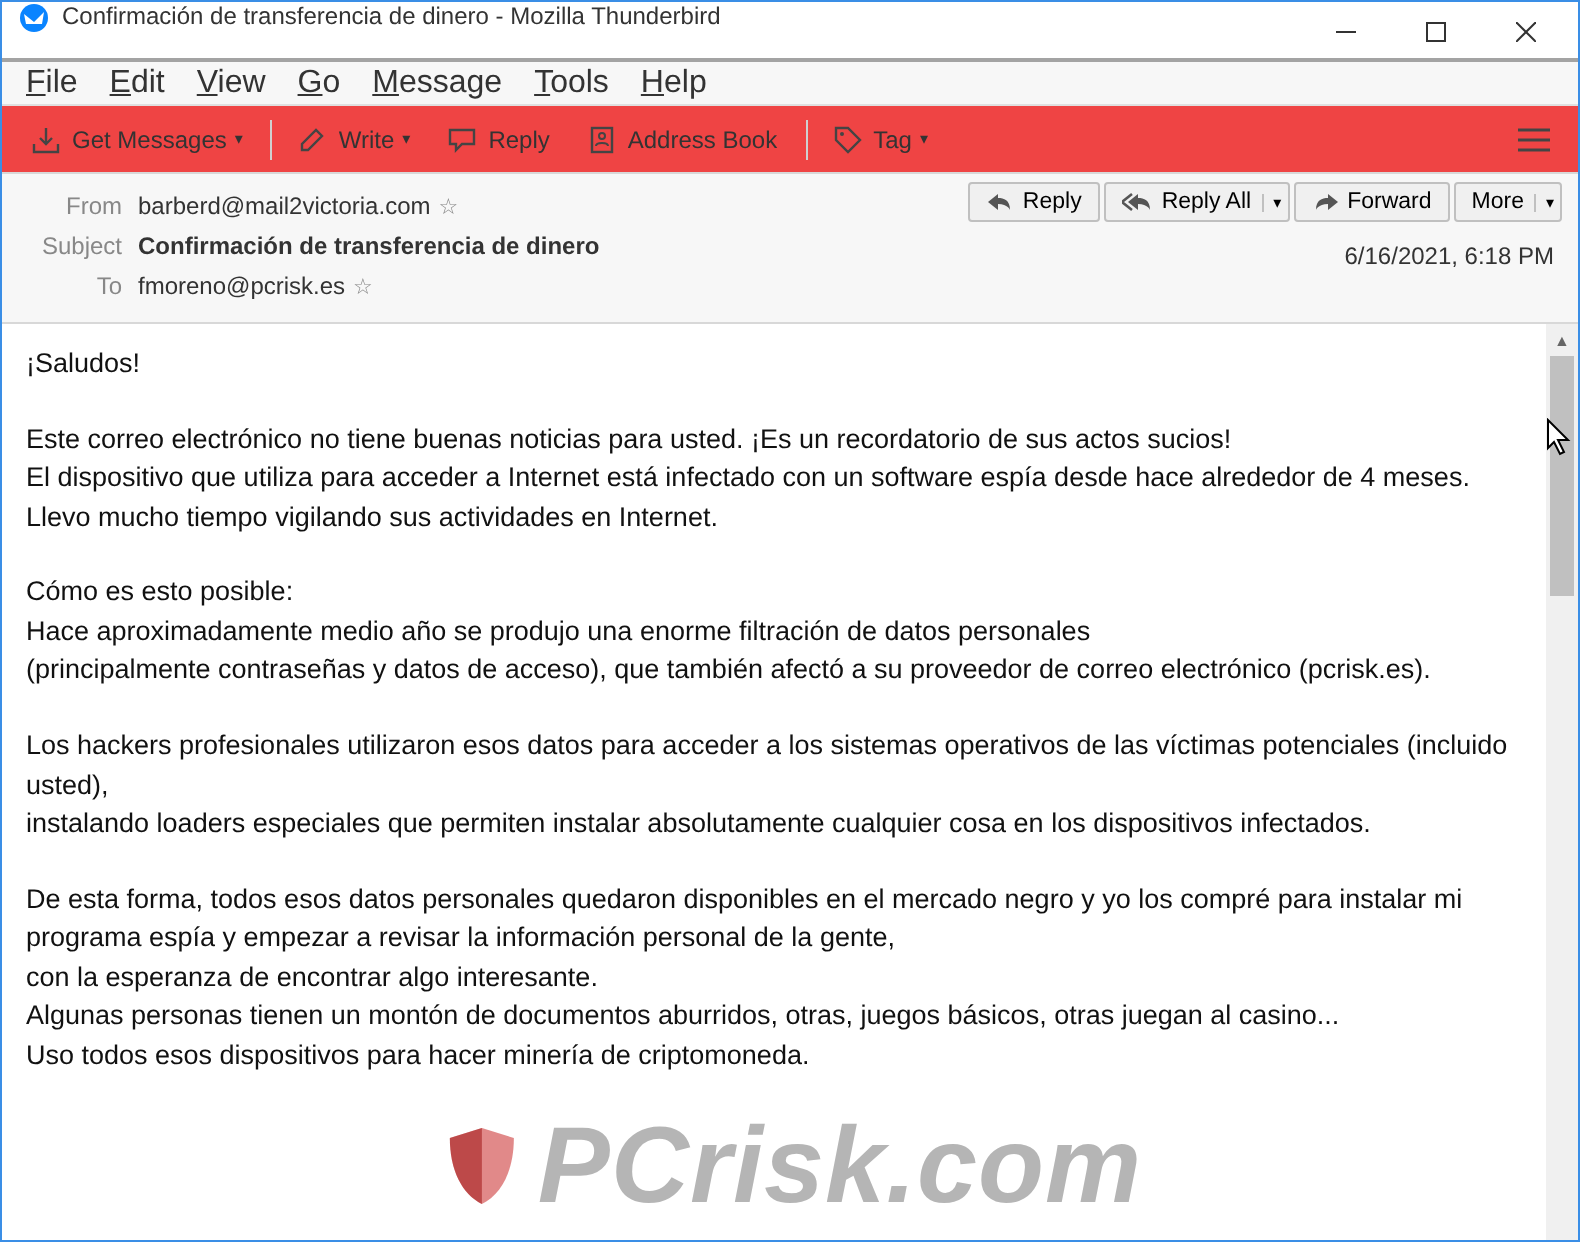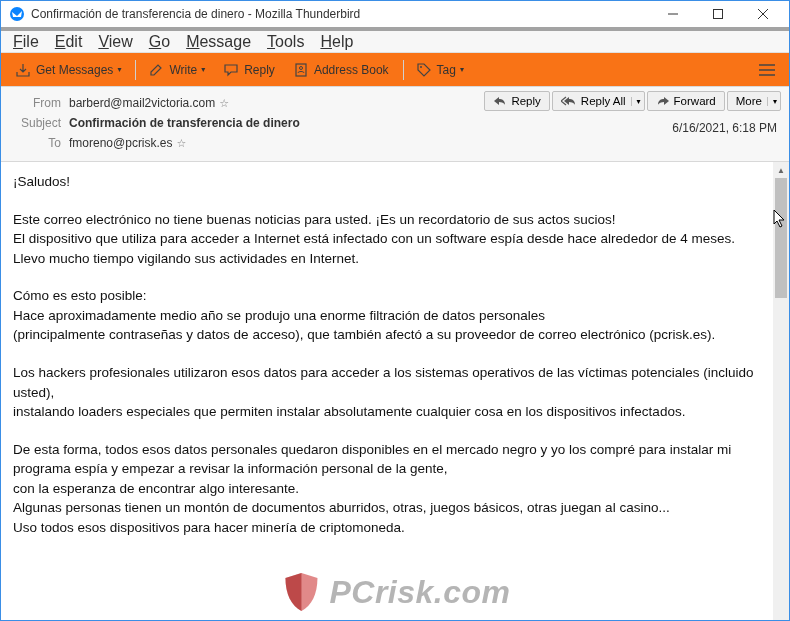--- a/index.html
+++ b/index.html
@@ -1,25 +1,25 @@
 <!DOCTYPE html>
 <html><head>
 <meta charset="utf-8">
 <style>
 * { margin: 0; padding: 0; box-sizing: border-box; font-family: "Segoe UI", Tahoma, sans-serif; }
 body { width: 790px; height: 621px; background: #fff; overflow: hidden; position: relative; border: 1px solid #3a8ee6; }
-.titlebar { height: 30px; background: #fff; display: flex; align-items: center; padding: 0 4px; border-bottom: 4px solid #a3a3a3; }
+.titlebar { height: 30px; background: #fff; display: flex; padding: 0 4px; border-bottom: 2px solid #a3a3a3; }
 .titlebar .app-icon { width: 16px; height: 16px; margin: 0 6px 0 4px; display: flex; align-items: center; justify-content: center; }
 .titlebar .title-text { font-size: 12px; color: #333; flex: 1; }
 .win-controls { display: flex; }
 .win-btn { width: 45px; height: 29px; display: flex; align-items: center; justify-content: center; font-size: 10px; color: #333; cursor: pointer; }
 .menubar { height: 22px; background: #f7f7f7; display: flex; align-items: center; padding: 0 4px; font-size: 16px; border-bottom: 1px solid #e0e0e0; }
 .menubar .menu-item { padding: 2px 8px; cursor: pointer; color: #333; }
 .menubar .menu-item u { text-decoration: underline; }
-.toolbar { height: 34px; background: #f97316; display: flex; align-items: center; padding: 0 6px; border-bottom: 1px solid #d8d8d8; }
+.toolbar { height: 34px; background: #ef4444; display: flex; align-items: center; padding: 0 6px; border-bottom: 1px solid #d8d8d8; }
 .tb-btn { display: flex; align-items: center; padding: 4px 8px; margin-right: 2px; cursor: pointer; font-size: 12px; color: #333; border-radius: 2px; }
 .tb-btn .ico { width: 16px; height: 16px; margin-right: 5px; display: flex; align-items: center; justify-content: center; }
 .tb-sep { width: 1px; height: 20px; background: #d0d0d0; margin: 0 4px; }
 .tb-spacer { flex: 1; }
 .hamburger { padding: 4px 8px; cursor: pointer; }
 .header-area { background: #f7f7f7; border-bottom: 1px solid #d8d8d8; position: relative; }
 .header-row { display: flex; align-items: center; padding: 3px 10px; font-size: 12px; }
 .header-row .lbl { width: 50px; text-align: right; color: #888; margin-right: 8px; }
 .header-row .val { color: #333; display: flex; align-items: center; }
 .header-row .val.bold { font-weight: 600; }
@@ -29,21 +29,21 @@
 .act-btn .aico { margin-right: 4px; display: flex; }
 .act-btn.split { padding-right: 3px; }
 .act-btn .caret { margin-left: 5px; padding-left: 5px; border-left: 1px solid #c0c0c0; font-size: 8px; }
 .date-stamp { position: absolute; right: 12px; top: 34px; font-size: 12px; color: #333; }
 .body-wrap { position: relative; height: calc(621px - 30px - 22px - 34px - 64px); }
 .body-scroll { position: absolute; inset: 0 16px 0 0; overflow: hidden; padding: 10px 12px; font-size: 13.5px; line-height: 1.45; color: #111; }
 .body-scroll p { margin-bottom: 18px; }
 .scrollbar { position: absolute; right: 0; top: 0; bottom: 0; width: 16px; background: #f0f0f0; }
 .scroll-arrow { height: 16px; background: #f0f0f0; display: flex; align-items: center; justify-content: center; font-size: 8px; color: #666; cursor: pointer; }
 .scroll-thumb { position: absolute; left: 2px; right: 2px; top: 16px; height: 120px; background: #c0c0c0; border-radius: 0; cursor: pointer; }
-.watermark { position: absolute; left: 50%; bottom: 6px; transform: translateX(-50%); font-size: 32px; font-weight: 700; font-style: italic; color: rgba(120,120,120,0.55); letter-spacing: 0.5px; pointer-events: none; display: flex; align-items: center; }
+.watermark { position: absolute; left: 50%; bottom: 6px; transform: translateX(-50%); font-size: 54px; font-weight: 700; font-style: italic; color: rgba(120,120,120,0.55); letter-spacing: 0.5px; pointer-events: none; display: flex; align-items: center; }
 .watermark .shield { width: 44px; height: 44px; margin-right: 6px; }
 .cursor-img { position: absolute; right: 2px; top: 208px; pointer-events: none; }
 svg { display: block; }
 </style>
 </head>
 <body>
 
 <div class="titlebar">
   <span class="app-icon">
     <svg width="16" height="16" viewBox="0 0 16 16">

